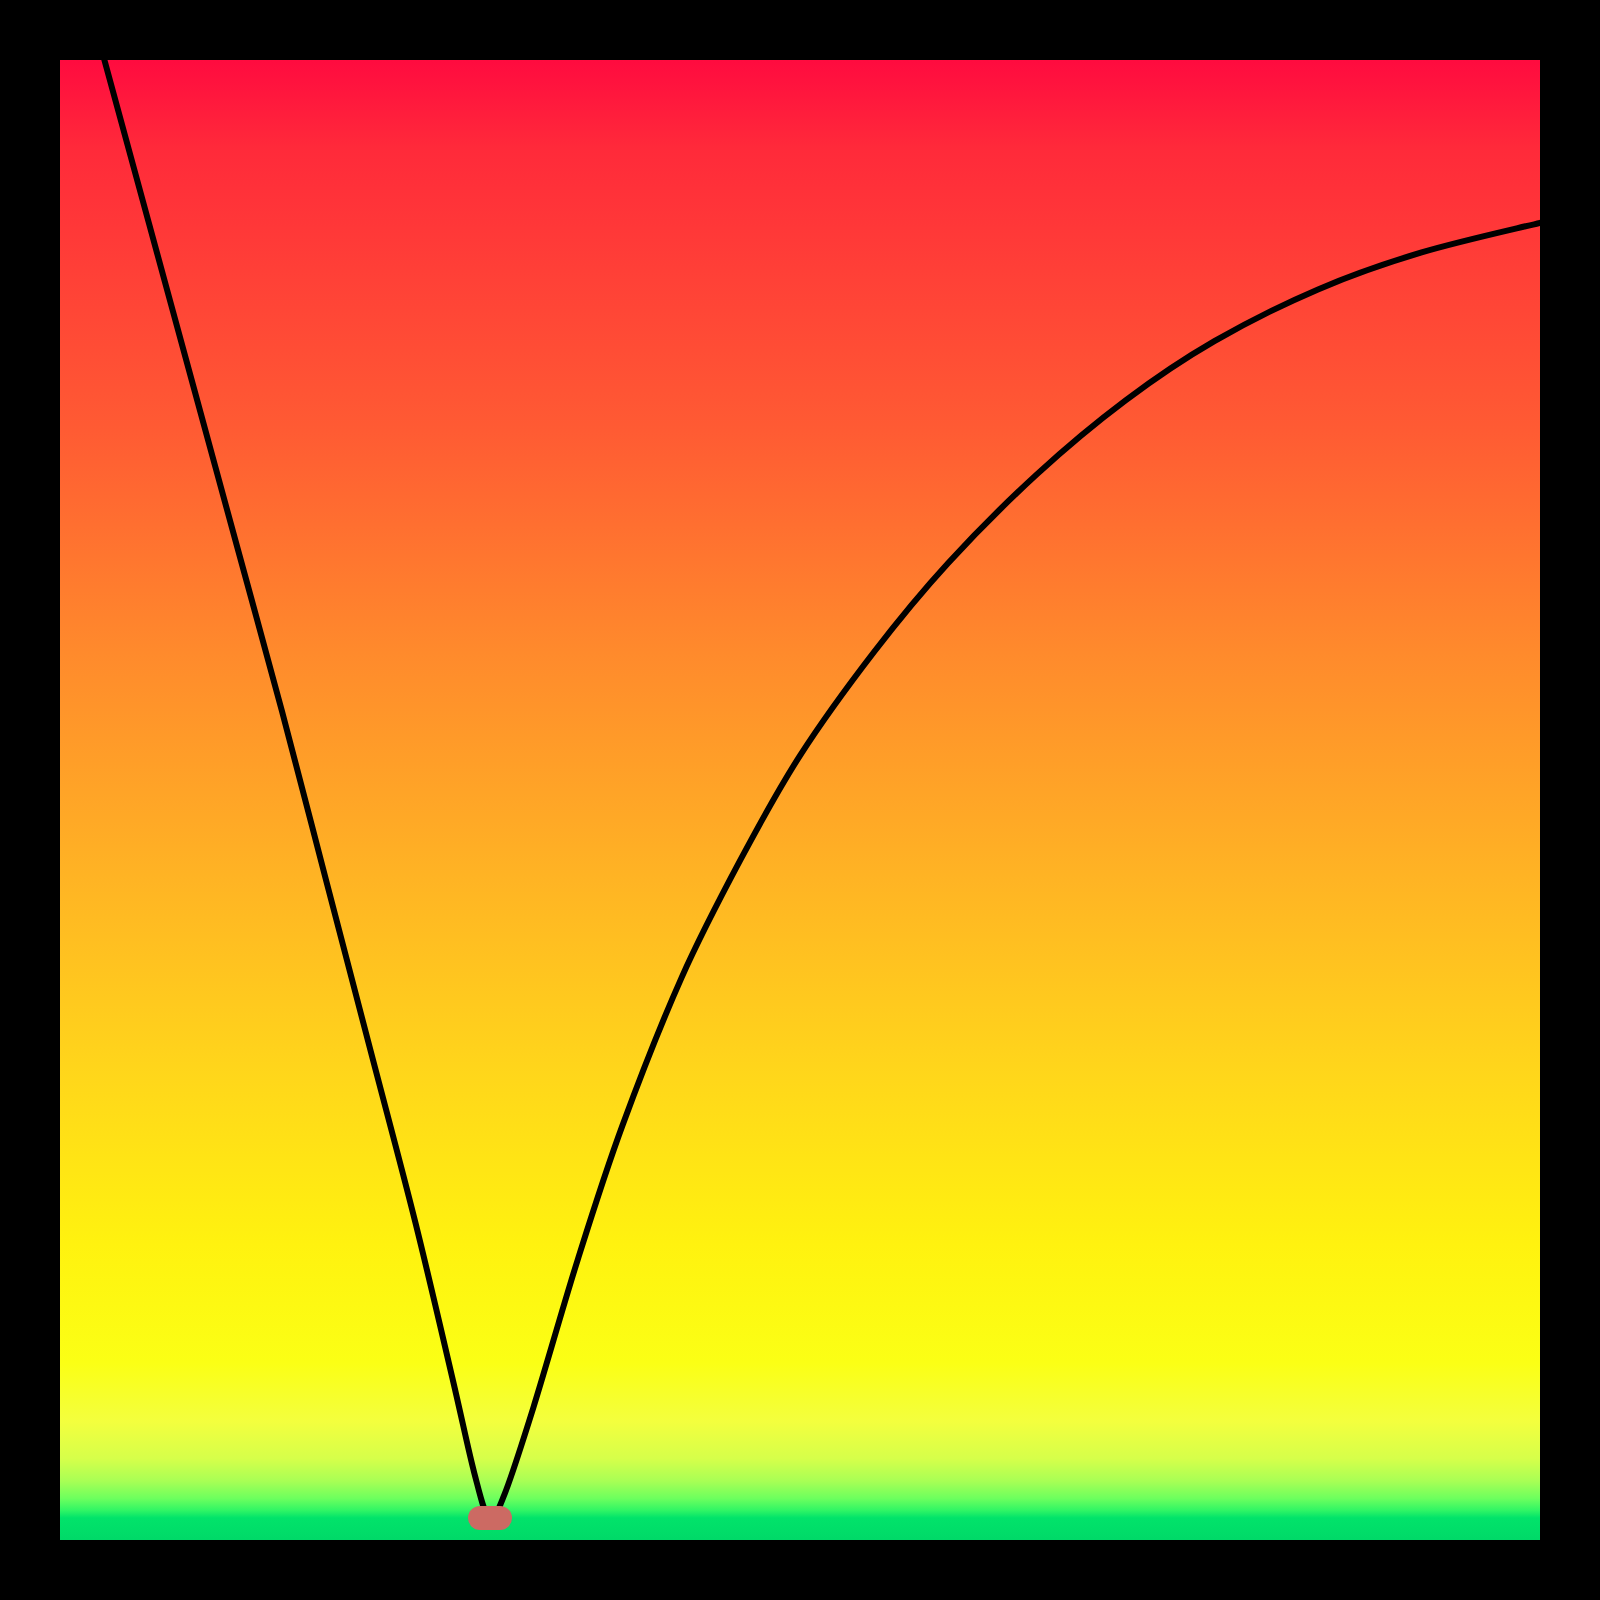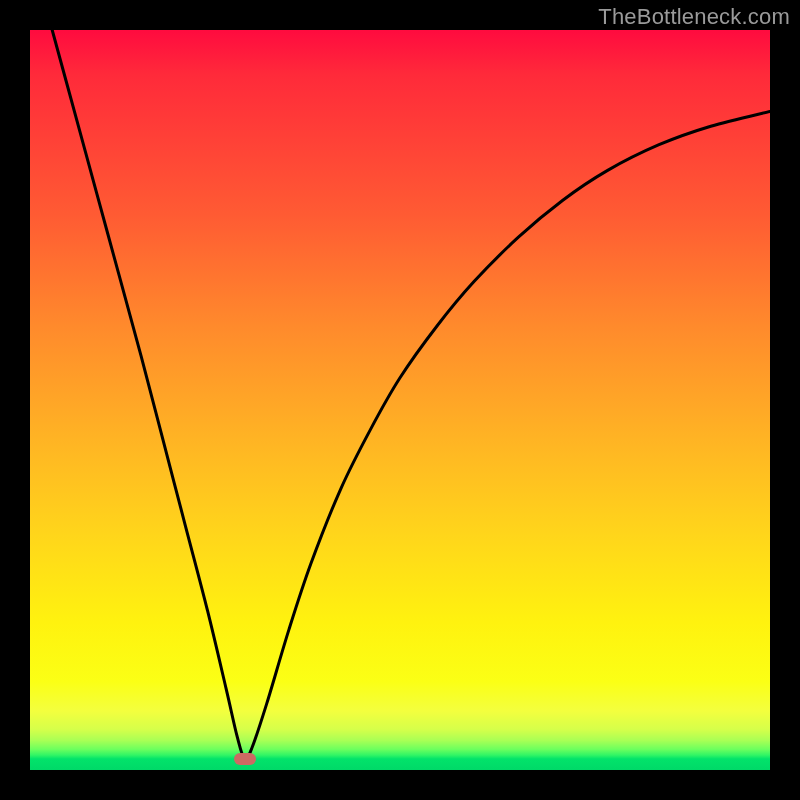--- a/index.html
+++ b/index.html
@@ -68,21 +68,20 @@
     font-size: 22px;
     letter-spacing: 0.2px;
     font-weight: 500;
     user-select: none;
   }
 </style>
 </head>
 <body>
 
 <div class="frame">
-  <div class="watermark">TheBottleneck.com</div>
   <div class="plot">
     <div class="grad"></div>
     <svg class="curve" id="curve-svg" viewBox="0 0 740 740" preserveAspectRatio="none">
       <path id="curve-path" d="M 22.20 0.00 C 25.90 13.57, 37.00 54.27, 44.40 81.40 C 51.80 108.53, 59.20 135.67, 66.60 162.80 C 74.00 189.93, 81.40 217.07, 88.80 244.20 C 96.20 271.33, 103.60 297.85, 111.00 325.60 C 118.40 353.35, 125.80 382.33, 133.20 410.70 C 140.60 439.07, 148.00 467.43, 155.40 495.80 C 162.80 524.17, 170.82 553.77, 177.60 580.90 C 184.38 608.03, 191.17 637.63, 196.10 658.60 C 201.03 679.57, 204.12 694.98, 207.20 706.70 C 210.28 718.42, 212.13 727.05, 214.60 728.90 C 217.07 730.75, 218.30 727.05, 222.00 717.80 C 225.70 708.55, 230.63 693.13, 236.80 673.40 C 242.97 653.67, 251.60 622.83, 259.00 599.40 C 266.40 575.97, 272.57 556.23, 281.20 532.80 C 289.83 509.37, 300.93 481.00, 310.80 458.80 C 320.67 436.60, 330.53 418.10, 340.40 399.60 C 350.27 381.10, 358.90 365.07, 370.00 347.80 C 381.10 330.53, 394.67 312.03, 407.00 296.00 C 419.33 279.97, 430.43 266.40, 444.00 251.60 C 457.57 236.80, 473.60 220.77, 488.40 207.20 C 503.20 193.63, 518.00 181.30, 532.80 170.20 C 547.60 159.10, 561.17 149.85, 577.20 140.60 C 593.23 131.35, 611.73 122.10, 629.00 114.70 C 646.27 107.30, 662.30 101.75, 680.80 96.20 C 699.30 90.65, 730.13 83.87, 740.00 81.40" fill="none" stroke="#000000" stroke-width="3" stroke-linecap="round" stroke-linejoin="round"></path>
     </svg>
     <div class="minmarker" id="min-marker" style="left: 214.6px; top: 728.9px; background: rgb(204, 106, 99);"></div>
   </div>
 </div>
 
 </body></html>

